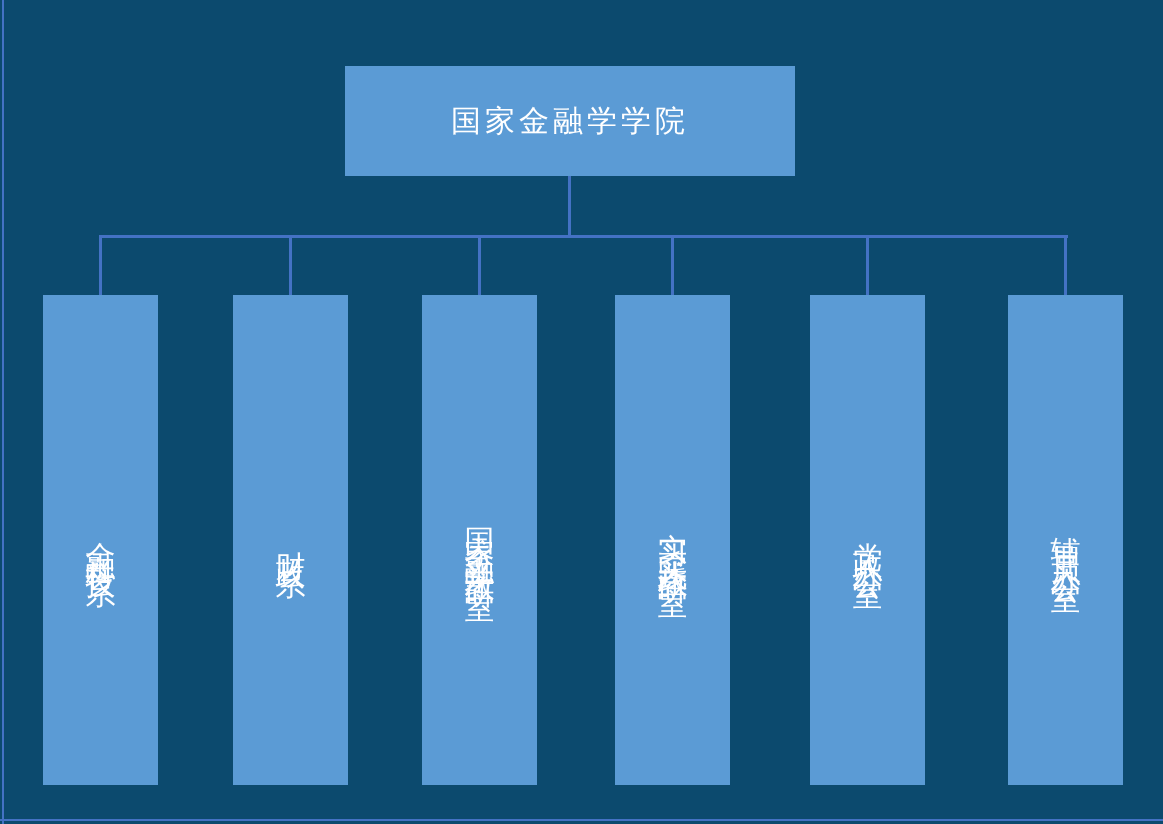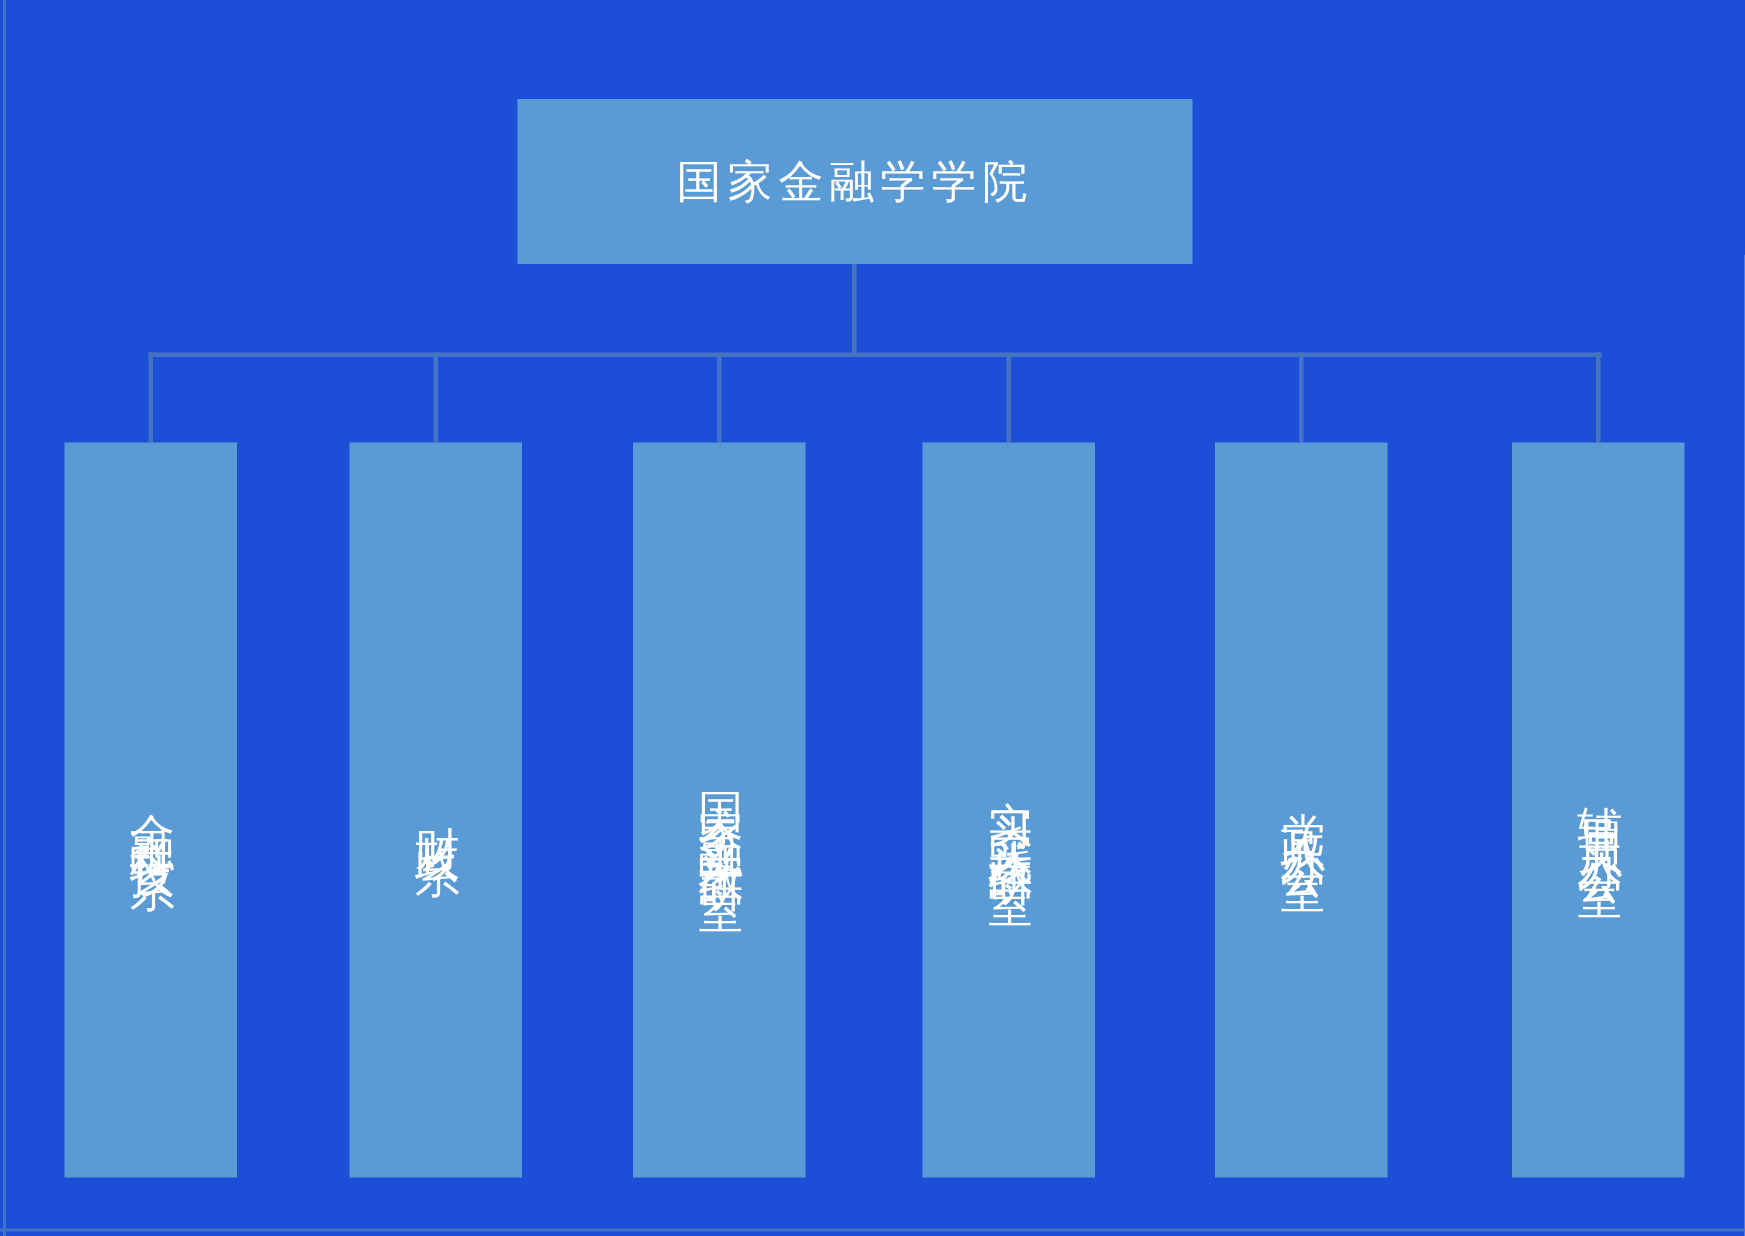--- a/index.html
+++ b/index.html
@@ -5,21 +5,21 @@
   * { margin: 0; padding: 0; box-sizing: border-box; }
   html, body { width: 100%; height: 100%; }
   body {
     font-family: "Liberation Serif", "DejaVu Serif", serif;
     background: #ffffff;
   }
   .canvas {
     position: relative;
     width: 1163px;
     height: 824px;
-    background: #1d4ed8;
+    background: #0c4a6e;
     overflow: hidden;
   }
 
   
   .page-border-left {
     position: absolute;
     left: 2px; top: 0;
     width: 2px; height: 824px;
     background: #4472c4;
   }

